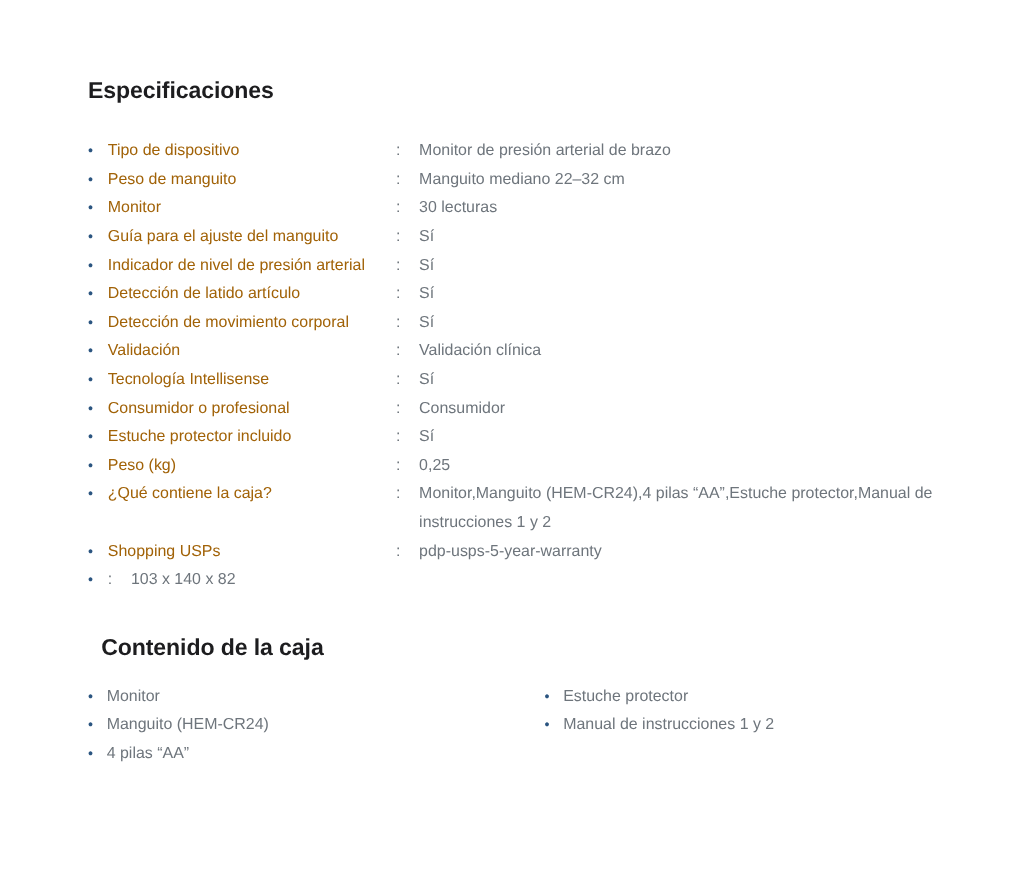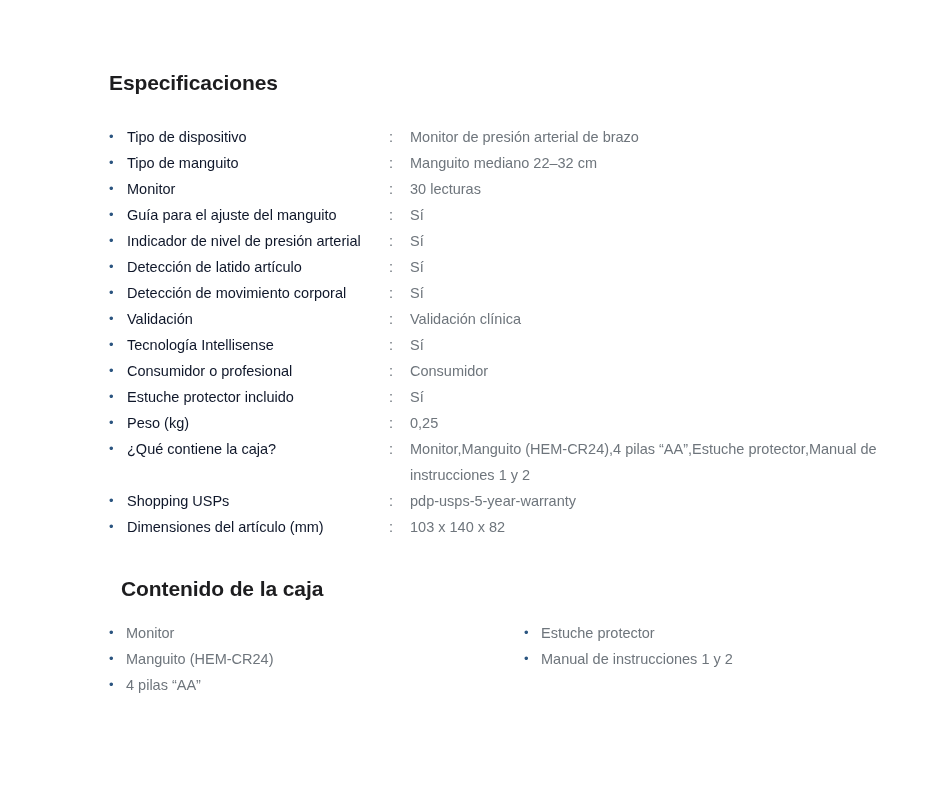--- a/index.html
+++ b/index.html
@@ -12,21 +12,21 @@
     height: 800px;
     font-family: "Liberation Sans", sans-serif;
     color: #6e757c;
     -webkit-font-smoothing: antialiased;
   }
   .page {
     position: relative;
     width: 938px;
     height: 800px;
     box-sizing: border-box;
-    padding: 70px 0 0 109px;
+    padding: 70px 0 0 80px;
   }
   .section-title {
     font-size: 21px;
     line-height: 26px;
     font-weight: 600;
     color: #1d1d1f;
     letter-spacing: -0.1px;
     margin: 0;
   }
   
@@ -47,21 +47,21 @@
     flex: 0 0 auto;
     width: 18px;
     color: #2b5580;
     font-size: 13px;
     line-height: 26px;
     text-align: left;
   }
   .spec-label {
     flex: 0 0 auto;
     width: 262px;
-    color: #0f172a;
+    color: #a16207;
     white-space: pre-line;
   }
   .spec-value-wrap {
     flex: 1 1 auto;
     display: flex;
     align-items: flex-start;
     color: #6e757c;
   }
   .colon {
     flex: 0 0 auto;
@@ -109,21 +109,21 @@
       <li class="spec-row">
         <span class="bullet">•</span>
         <span class="spec-label">Tipo de dispositivo</span>
         <span class="spec-value-wrap">
           <span class="colon">:</span>
           <span class="spec-value">Monitor de presión arterial de brazo</span>
         </span>
       </li>
       <li class="spec-row">
         <span class="bullet">•</span>
-        <span class="spec-label">Tipo de manguito</span>
+        <span class="spec-label">Peso de manguito</span>
         <span class="spec-value-wrap">
           <span class="colon">:</span>
           <span class="spec-value">Manguito mediano 22–32 cm</span>
         </span>
       </li>
       <li class="spec-row">
         <span class="bullet">•</span>
         <span class="spec-label">Monitor</span>
         <span class="spec-value-wrap">
           <span class="colon">:</span>
@@ -213,21 +213,20 @@
       <li class="spec-row">
         <span class="bullet">•</span>
         <span class="spec-label">Shopping USPs</span>
         <span class="spec-value-wrap">
           <span class="colon">:</span>
           <span class="spec-value">pdp-usps-5-year-warranty</span>
         </span>
       </li>
       <li class="spec-row">
         <span class="bullet">•</span>
-        <span class="spec-label">Dimensiones del artículo (mm)</span>
         <span class="spec-value-wrap">
           <span class="colon">:</span>
           <span class="spec-value">103 x 140 x 82</span>
         </span>
       </li>
     </ul>
 
   <h2 class="section-title box-contents-title" style="margin-top:36px;margin-bottom:18px;">Contenido de la caja</h2>
 
   <div class="contents-cols">

